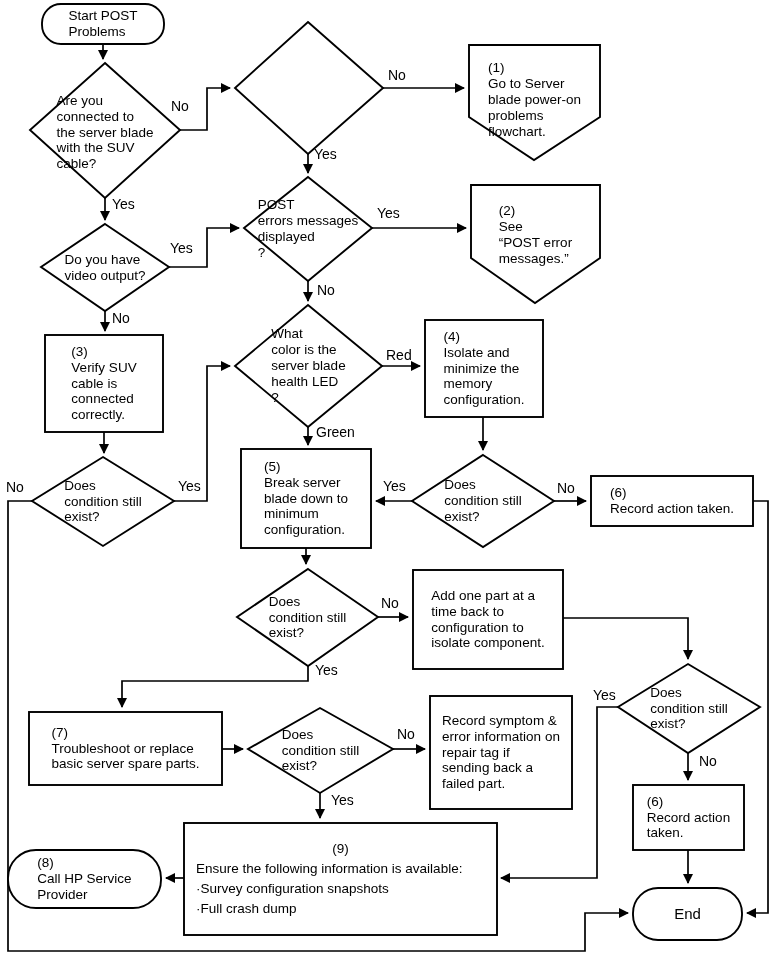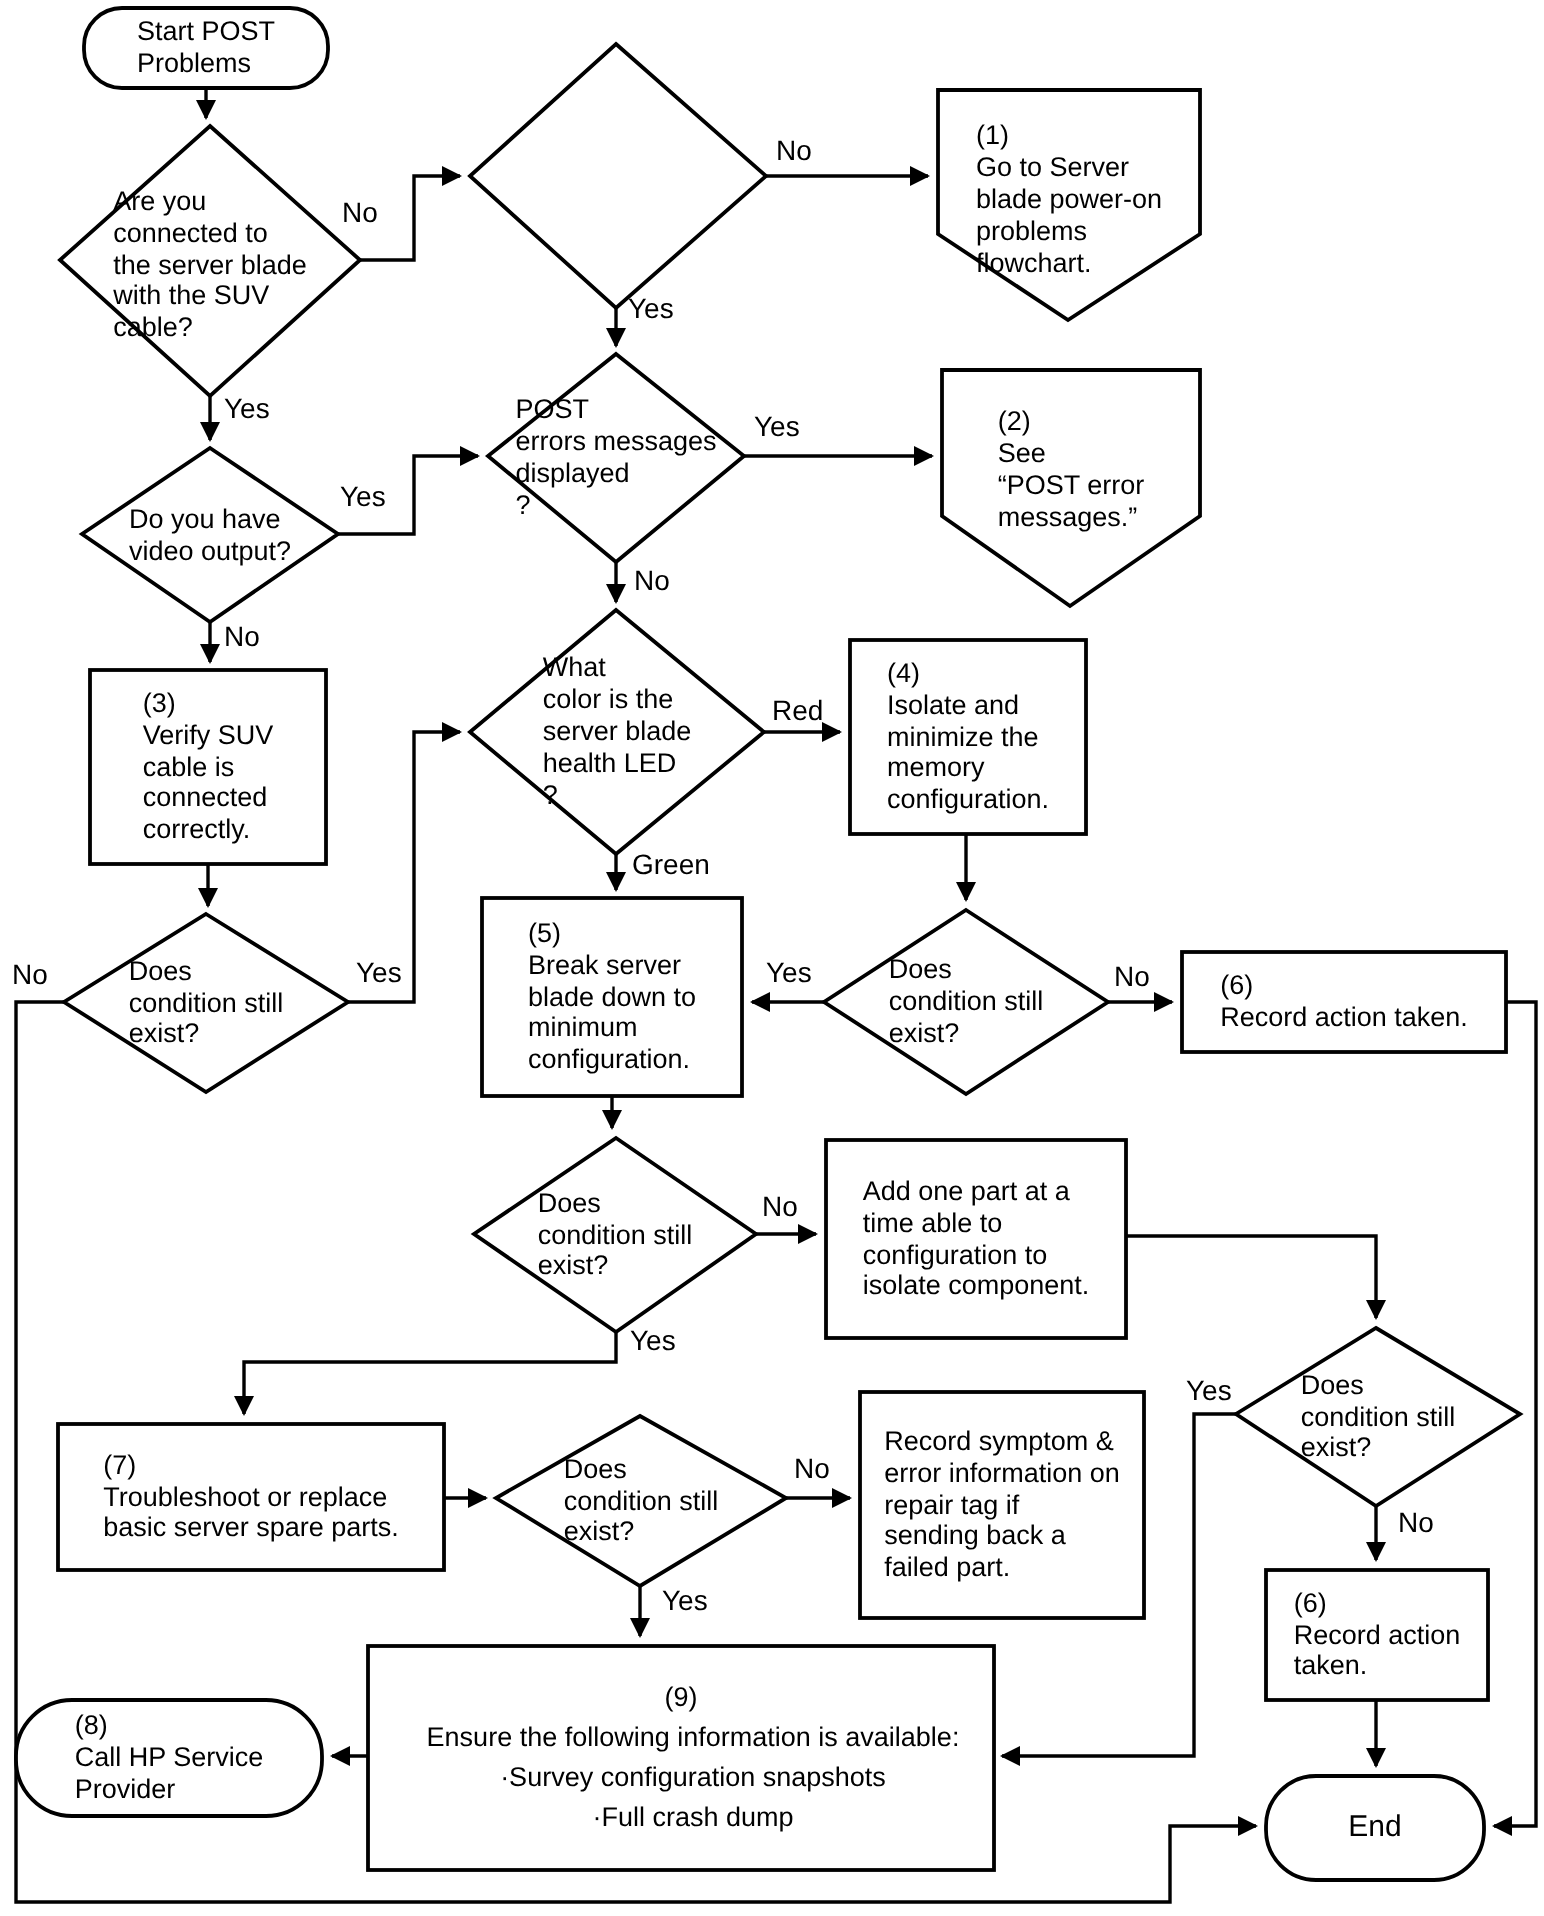--- a/index.html
+++ b/index.html
@@ -26,21 +26,21 @@
     font-size:14px;line-height:1;
     white-space:nowrap;
     color:#000;
   }
   .r9box{
     position:absolute;left:184px;top:823px;width:313px;height:112px;
     display:flex;flex-direction:column;justify-content:center;
     font-size:13.5px;line-height:1.5;
   }
   .r9box .r9title{text-align:center;}
-  .r9box .r9line{text-align:center;padding-left:12px;}
+  .r9box .r9line{text-align:left;padding-left:12px;}
 </style>
 </head>
 <body>
 
 <div class="canvas">
 
   <svg width="772" height="958" viewBox="0 0 772 958">
     <defs>
       <marker id="arrow" viewBox="0 0 10 10" refX="9" refY="5" markerWidth="11" markerHeight="10" markerUnits="userSpaceOnUse" orient="auto">
         <path d="M0,0 L10,5 L0,10 z" fill="#000"></path>
@@ -154,21 +154,21 @@
 configuration.</div>
   <div class="lbl" style="left:412px;top:455px;width:142px;height:92px;">Does
 condition still
 exist?</div>
   <div class="lbl" style="left:591px;top:476px;width:162px;height:50px;">(6)
 Record action taken.</div>
   <div class="lbl" style="left:237px;top:569px;width:141px;height:97px;">Does
 condition still
 exist?</div>
   <div class="lbl" style="left:413px;top:570px;width:150px;height:99px;">Add one part at a
-time able to
+time back to
 configuration to
 isolate component.</div>
   <div class="lbl" style="left:29px;top:712px;width:193px;height:73px;">(7)
 Troubleshoot or replace
 basic server spare parts.</div>
   <div class="lbl" style="left:248px;top:708px;width:145px;height:85px;">Does
 condition still
 exist?</div>
   <div class="lbl" style="left:430px;top:696px;width:142px;height:113px;">Record symptom &amp;
 error information on

